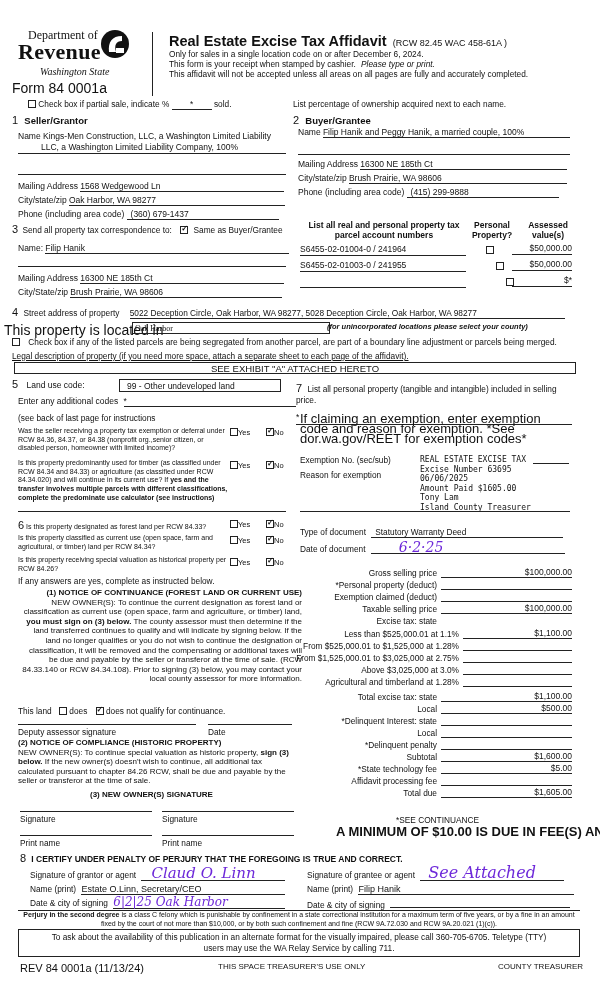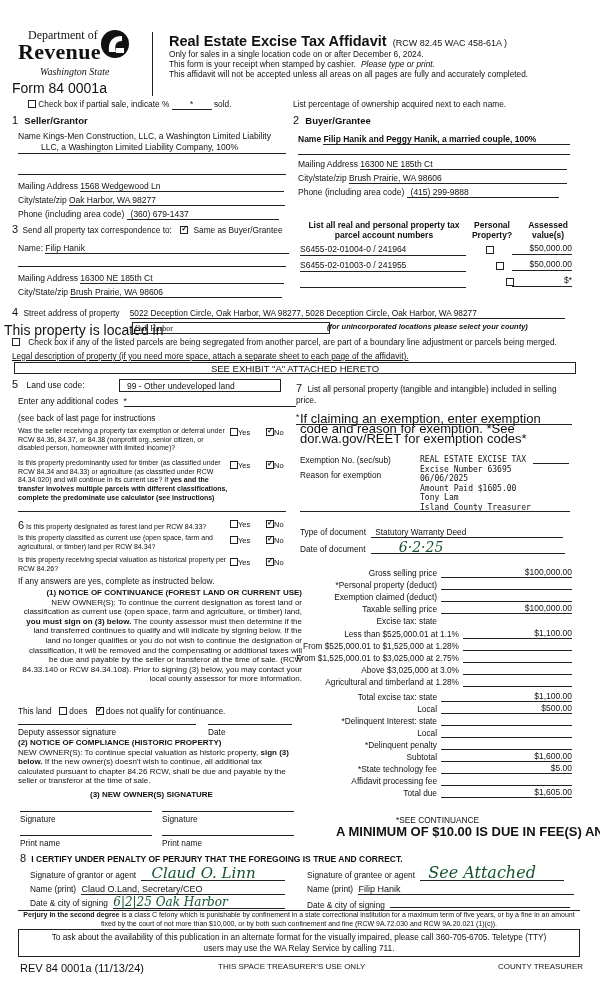--- a/index.html
+++ b/index.html
@@ -6,21 +6,21 @@
   html, body { width: 600px; height: 988px; background: #fff; overflow: hidden; }
   body { font-family: "Liberation Sans", sans-serif; color: #111; font-size: 8px; position: relative; }
   .abs { position: absolute; }
   .ul { border-bottom: 1px solid #222; }
   .fill { font-size: 8.5px; }
   .num { font-size: 11px; }
   .bold { font-weight: bold; }
   .cb { display: inline-block; width: 8px; height: 8px; border: 1px solid #222; vertical-align: -1px; position: relative; }
   .cb.checked::after { content: "\2713"; position: absolute; left: 0px; top: -3px; font-size: 8px; font-weight: bold; }
   .row { position: absolute; white-space: nowrap; }
-  .hand { font-family: "DejaVu Serif", serif; font-style: italic; color: #14532d; }
+  .hand { font-family: "DejaVu Serif", serif; font-style: italic; color: #6d28d9; }
   .stamp { font-family: "DejaVu Sans Mono", monospace; font-size: 8px; text-align: left; line-height: 9.5px; }
   .box { border: 1px solid #222; }
   .right { text-align: right; }
   .center { text-align: center; }
   .tl { position: absolute; white-space: nowrap; text-align: right; }
   .tv { position: absolute; border-bottom: 1px solid #222; text-align: right; font-size: 8.5px; height: 11px; }
 </style>
 </head>
 <body>
 
@@ -104,21 +104,21 @@
 <div class="row" style="left:18px;top:287px;">
   <span class="fill">City/State/zip</span>
   <span class="ul fill" style="display:inline-block;width:212px;">Brush Prairie, WA  98606</span>
 </div>
 
 
 <div class="row" style="left:293px;top:114px;">
   <span class="num">2</span>
   <b style="font-size:9.5px;margin-left:4px;">Buyer/Grantee</b>
 </div>
-<div class="row" style="left:298px;top:134px;font-weight:bold;">
+<div class="row" style="left:298px;top:127px;">
   <span class="fill">Name</span>
   <span class="ul fill" style="display:inline-block;width:247px;">Filip Hanik and Peggy Hanik, a married couple, 100%</span>
 </div>
 <div class="abs ul" style="left:298px;top:154px;width:272px;height:1px;"></div>
 <div class="row" style="left:298px;top:159px;">
   <span class="fill">Mailing Address</span>
   <span class="ul fill" style="display:inline-block;width:207px;">16300 NE 185th Ct</span>
 </div>
 <div class="row" style="left:298px;top:173px;">
   <span class="fill">City/state/zip</span>
@@ -315,21 +315,21 @@
 <div class="row" style="left:20px;top:852px;">
   <span class="num">8</span>
   <b style="font-size:8.5px;margin-left:3px;">I CERTIFY UNDER PENALTY OF PERJURY THAT THE FOREGOING IS TRUE AND CORRECT.</b>
 </div>
 <div class="row" style="left:30px;top:866px;font-size:8.3px;">
   <span>Signature of grantor or agent</span>
   <span class="ul hand" style="display:inline-block;width:144px;margin-left:3px;padding-left:10px;font-size:15px;line-height:14px;">Claud O. Linn</span>
 </div>
 <div class="row" style="left:30px;top:884px;font-size:8.3px;">
   <span>Name (print)</span>
-  <span class="ul" style="display:inline-block;width:204px;margin-left:3px;font-size:9px;">Claud O.Land, Secretary/CEO</span>
+  <span class="ul" style="display:inline-block;width:204px;margin-left:3px;font-size:9px;">Estate O.Linn, Secretary/CEO</span>
 </div>
 <div class="row" style="left:30px;top:897px;font-size:8.3px;">
   <span>Date &amp; city of signing</span>
   <span class="ul hand" style="display:inline-block;width:172px;margin-left:3px;font-size:12px;line-height:11px;">6|2|25  Oak Harbor</span>
 </div>
 
 <div class="row" style="left:307px;top:866px;font-size:8.3px;">
   <span>Signature of grantee or agent</span>
   <span class="ul hand" style="display:inline-block;width:144px;margin-left:3px;padding-left:8px;font-size:16px;line-height:14px;">See Attached</span>
 </div>

